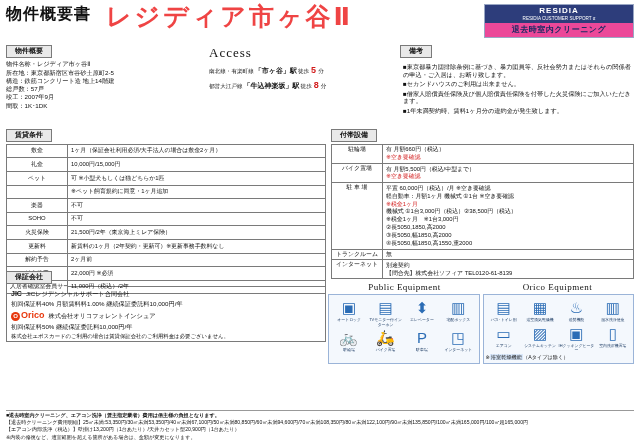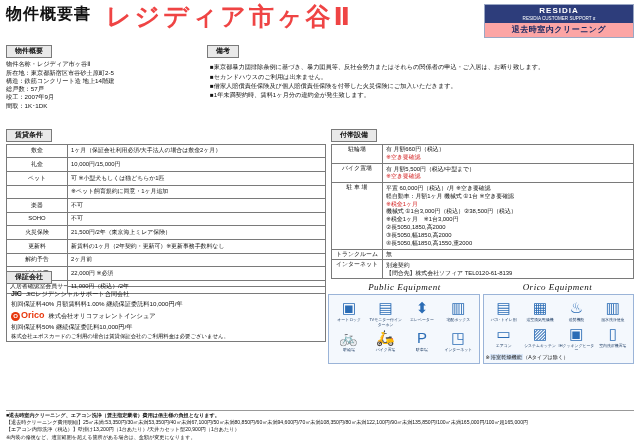--- a/index.html
+++ b/index.html
@@ -21,21 +21,21 @@
     font-family:"DejaVu Sans","Liberation Sans",sans-serif;
     color:#111;white-space:nowrap;
   }
   .bldg-title{
     font-size:25px;font-weight:bold;letter-spacing:3px;
     font-family:"DejaVu Sans","Liberation Sans",sans-serif;
     color:#ef4444;white-space:nowrap;line-height:1;
   }
   .hdr-logo{
     width:150px;border:1px solid #9aa7c4;box-sizing:border-box;
-    background:#fca5a5;
+    background:#ec4899;
   }
   .logo-top{
     background:#2d3d7b;color:#ffffff;padding:2px 4px;text-align:center;
     font-size:8px;font-weight:bold;letter-spacing:1px;line-height:1.1;
   }
   .logo-top .sub{font-size:4.6px;font-weight:normal;letter-spacing:0;display:block;}
   .logo-bottom{
     text-align:center;font-size:8px;font-weight:bold;color:#1b2a63;
     padding:2px 2px;letter-spacing:0.5px;
   }
@@ -89,21 +89,21 @@
   .brand-orico .mark{
     display:inline-block;width:9px;height:9px;border-radius:50%;
     background:#e8380d;color:#fff;font-size:6px;line-height:9px;text-align:center;
     margin-right:1px;
   }
   .brand-jic{font-weight:bold;font-size:7px;}
   .hosho-note{font-size:5.4px;margin-top:3px;}
 
   
   .equip-wrap{position:absolute;left:328px;top:282px;width:306px;}
-  .equip-heads{display:flex;font-style:italic;}
+  .equip-heads{display:flex;}
   .equip-heads div{
     flex:1;text-align:center;font-family:"Liberation Serif","DejaVu Serif",serif;
     font-size:9px;letter-spacing:0.5px;
   }
   .equip-grid{display:flex;gap:3px;margin-top:1px;}
   .equip-col{flex:1;border:1px solid #9bb4d8;background:#f4f8fd;padding:2px;box-sizing:border-box;}
   .icons{display:flex;flex-wrap:wrap;}
   .icon-cell{width:25%;box-sizing:border-box;text-align:center;padding:1px 0 0 0;}
   .icon-cell .gl{
     display:block;height:20px;line-height:20px;font-size:15px;color:#2b6cb5;
@@ -143,20 +143,37 @@
       <div class="gaiyou-list">
         <div>物件名称・レジディア市ヶ谷Ⅱ</div>
         <div>所在地：東京都新宿区市谷砂土原町2-5</div>
         <div>構造：鉄筋コンクリート造 地上14階建</div>
         <div>総戸数：57戸</div>
         <div>竣工：2007年9月</div>
         <div>間取：1K･1DK</div>
       </div>
     </div>
 
+    <div class="col-access">
+      <div class="access-title">Access</div>
+      <div class="access-line">
+        <span class="ln">南北線・有楽町線</span>
+        <span class="st">「市ヶ谷」駅</span>
+        <span class="walk">徒歩</span>
+        <span class="min">5</span>
+        <span class="walk">分</span>
+      </div>
+      <div class="access-line">
+        <span class="ln">都営大江戸線</span>
+        <span class="st">「牛込神楽坂」駅</span>
+        <span class="walk">徒歩</span>
+        <span class="min">8</span>
+        <span class="walk">分</span>
+      </div>
+    </div>
 
     <div class="col-biko">
       <div class="sec-title">備考</div>
       <div class="biko-body">
         <div>■東京都暴力団排除条例に基づき、暴力団員等、反社会勢力またはそれらの関係者の申込・ご入居は、お断り致します。</div>
         <div>■セカンドハウスのご利用は出来ません。</div>
         <div>■借家人賠償責任保険及び個人賠償責任保険を付帯した火災保険にご加入いただきます。</div>
         <div>■1年未満契約時、賃料1ヶ月分の違約金が発生致します。</div>
       </div>
     </div>

